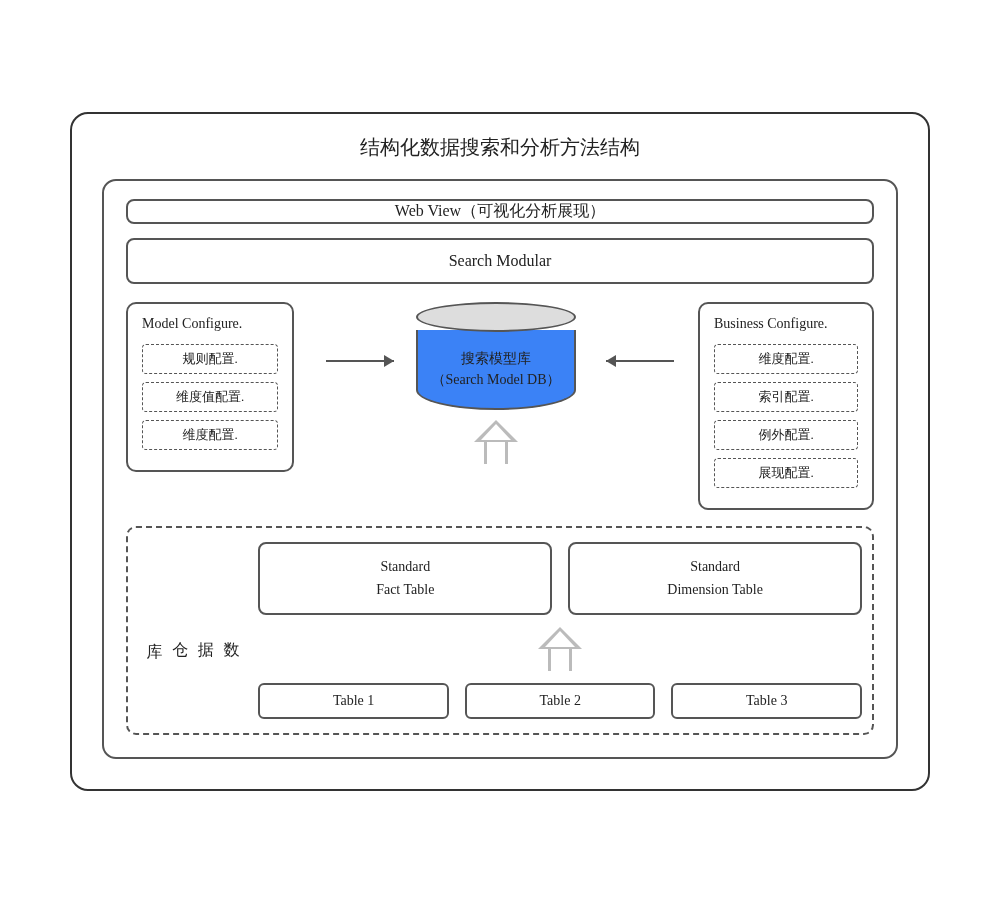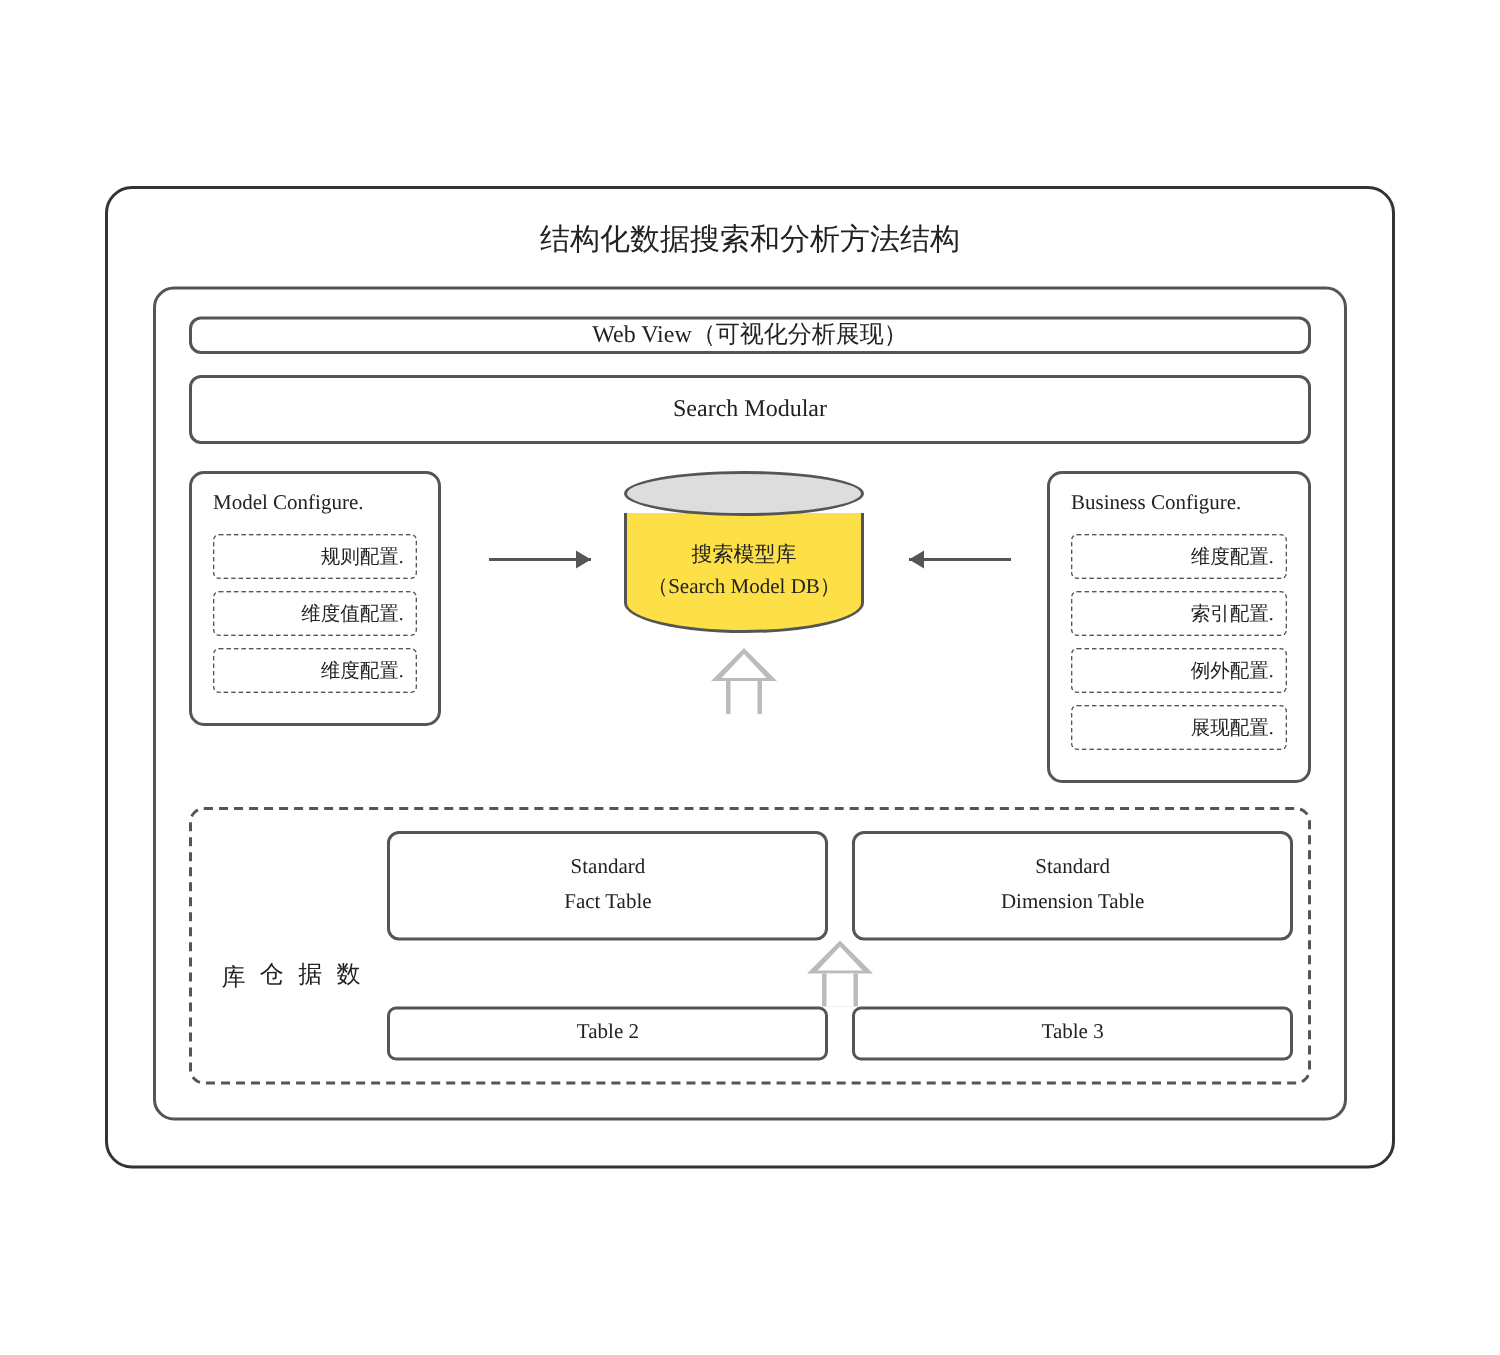--- a/index.html
+++ b/index.html
@@ -84,21 +84,21 @@
       font-size: 14px;
       color: #222;
       margin-bottom: 12px;
     }
 
     .config-item {
       border: 1.5px dashed #555;
       border-radius: 4px;
       padding: 5px 8px;
       font-size: 13px;
-      text-align: right;
+      text-align: center;
       margin-bottom: 8px;
       color: #222;
     }
 
     .center-column {
       flex: 1;
       display: flex;
       flex-direction: column;
       align-items: center;
       padding-top: 0;
@@ -122,21 +122,21 @@
       z-index: 2;
     }
 
     .cylinder-body {
       width: 160px;
       height: 80px;
       border-left: 2px solid #555;
       border-right: 2px solid #555;
       border-bottom: 2px solid #555;
       border-radius: 0 0 50% 50% / 0 0 20px 20px;
-      background: #fde047;
+      background: #3b82f6;
       display: flex;
       flex-direction: column;
       align-items: center;
       justify-content: center;
       margin-top: -2px;
     }
 
     .db-label {
       font-size: 14px;
       text-align: center;
@@ -214,20 +214,21 @@
       justify-content: center;
       margin-right: 14px;
       line-height: 1.6;
       letter-spacing: 4px;
     }
 
     .dw-content {
       flex: 1;
       display: flex;
       flex-direction: column;
+      gap: 12px;
     }
 
     
     .standard-tables-row {
       display: flex;
       gap: 16px;
       justify-content: center;
     }
 
     .standard-table-box {
@@ -381,20 +382,21 @@
         </div>
 
         <div class="inner-up-arrow">
           <div class="hollow-up-arrow">
             <div class="hollow-arrow-head"></div>
             <div class="hollow-arrow-shaft"></div>
           </div>
         </div>
 
         <div class="small-tables-row">
+          <div class="small-table-box">Table 1</div>
           <div class="small-table-box">Table 2</div>
           <div class="small-table-box">Table 3</div>
         </div>
       </div>
     </div>
 
   </div>
 </div>
 
 </body></html>

